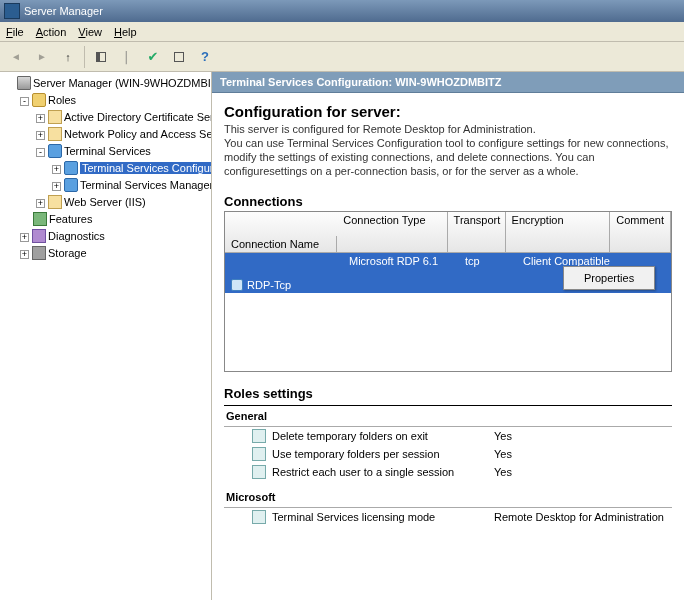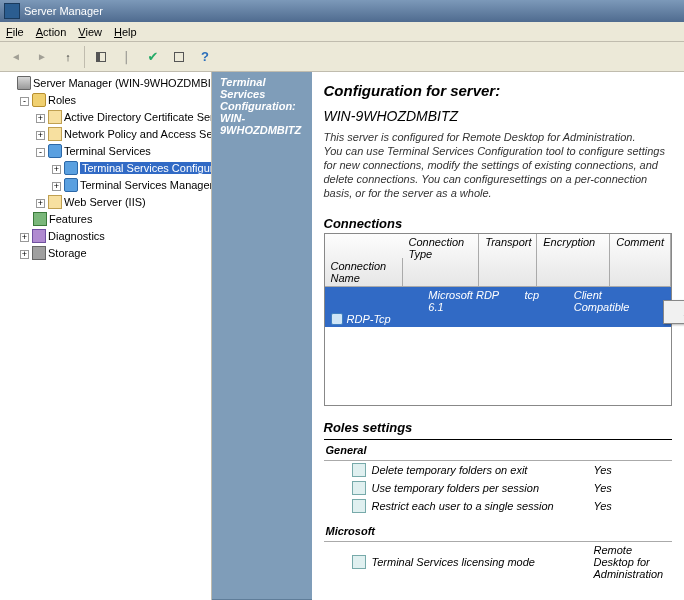--- a/index.html
+++ b/index.html
@@ -23,24 +23,24 @@
   .tico{display:inline-block;width:14px;height:14px;vertical-align:-3px;margin-right:2px;}
   .tico.server{background:linear-gradient(#d8d8d8,#999);border:1px solid #666;border-radius:1px;}
   .tico.role{background:#f0d070;border:1px solid #b89030;border-radius:2px;}
   .tico.folder{background:#f7e0a0;border:1px solid #c0a050;}
   .tico.ts{background:#5aa0e0;border:1px solid #2c68a8;border-radius:2px;}
   .tico.feat{background:#7ab77a;border:1px solid #3a7a3a;}
   .tico.diag{background:#b08ad0;border:1px solid #7050a0;}
   .tico.conf{background:#e09060;border:1px solid #a05020;}
   .tico.stor{background:#a0a0a0;border:1px solid #666;}
   .tree li.sel>span.lbl{background:#316ac5;color:#fff;padding:0 2px;}
-  .content{flex:1; overflow:hidden; display:flex; flex-direction:row;font-style:italic;}
+  .content{flex:1; overflow:hidden; display:flex; flex-direction:column;}
   .chead{background:#7f9db9;color:#fff;font-weight:bold;padding:4px 8px;border-bottom:1px solid #5f7d99;}
   .cbody{padding:10px 12px; overflow:hidden;}
-  h2{font-size:15px;font-weight:bold;margin-bottom:9px;}
+  h2{font-size:15px;font-weight:bold;margin-bottom:2px;}
   .srvname{font-size:14px;margin-bottom:6px;}
   .desc{color:#333;margin-bottom:16px;line-height:14px;}
   .sect-title{font-size:13px;font-weight:bold;margin-top:14px;margin-bottom:2px;}
   .grid{border:1px solid #888;background:#fff;}
   .ghead{display:flex;background:linear-gradient(#fdfdfd,#e6e6e6);border-bottom:1px solid #aaa;}
   .ghead div{padding:2px 6px;border-right:1px solid #aaa;font-size:11px;}
   .grow{display:flex;background:#316ac5;color:#fff;position:relative;}
   .grow div{padding:2px 6px;}
   .gbody{height:78px;background:#fff;}
   .col-name{width:118px;margin-top:24px;} .col-type{width:116px;} .col-trans{width:58px;} .col-enc{width:110px;} .col-comm{flex:1;}
@@ -120,21 +120,20 @@
           <li><span class="exp">+</span><span class="tico stor"></span><span class="lbl">Storage</span></li>
         </ul>
       </li>
     </ul>
   </div>
 
   <div class="content">
     <div class="chead">Terminal Services Configuration: WIN-9WHOZDMBITZ</div>
     <div class="cbody">
       <h2>Configuration for server:</h2>
-      <div class="srvname">WIN-9WHOZDMBITZ</div>
       <div class="desc">
         <span>This server is configured for Remote Desktop for Administration.</span><br>
         <span>You can use Terminal Services Configuration tool to configure settings for new connections, modify the settings of existing connections, and delete connections. You can configuresettings on a per-connection basis, or for the server as a whole.</span>
       </div>
 
       <div class="sect-title">Connections</div>
       <div class="grid">
         <div class="ghead">
           <div class="col-name">Connection Name</div>
           <div class="col-type">Connection Type</div>

